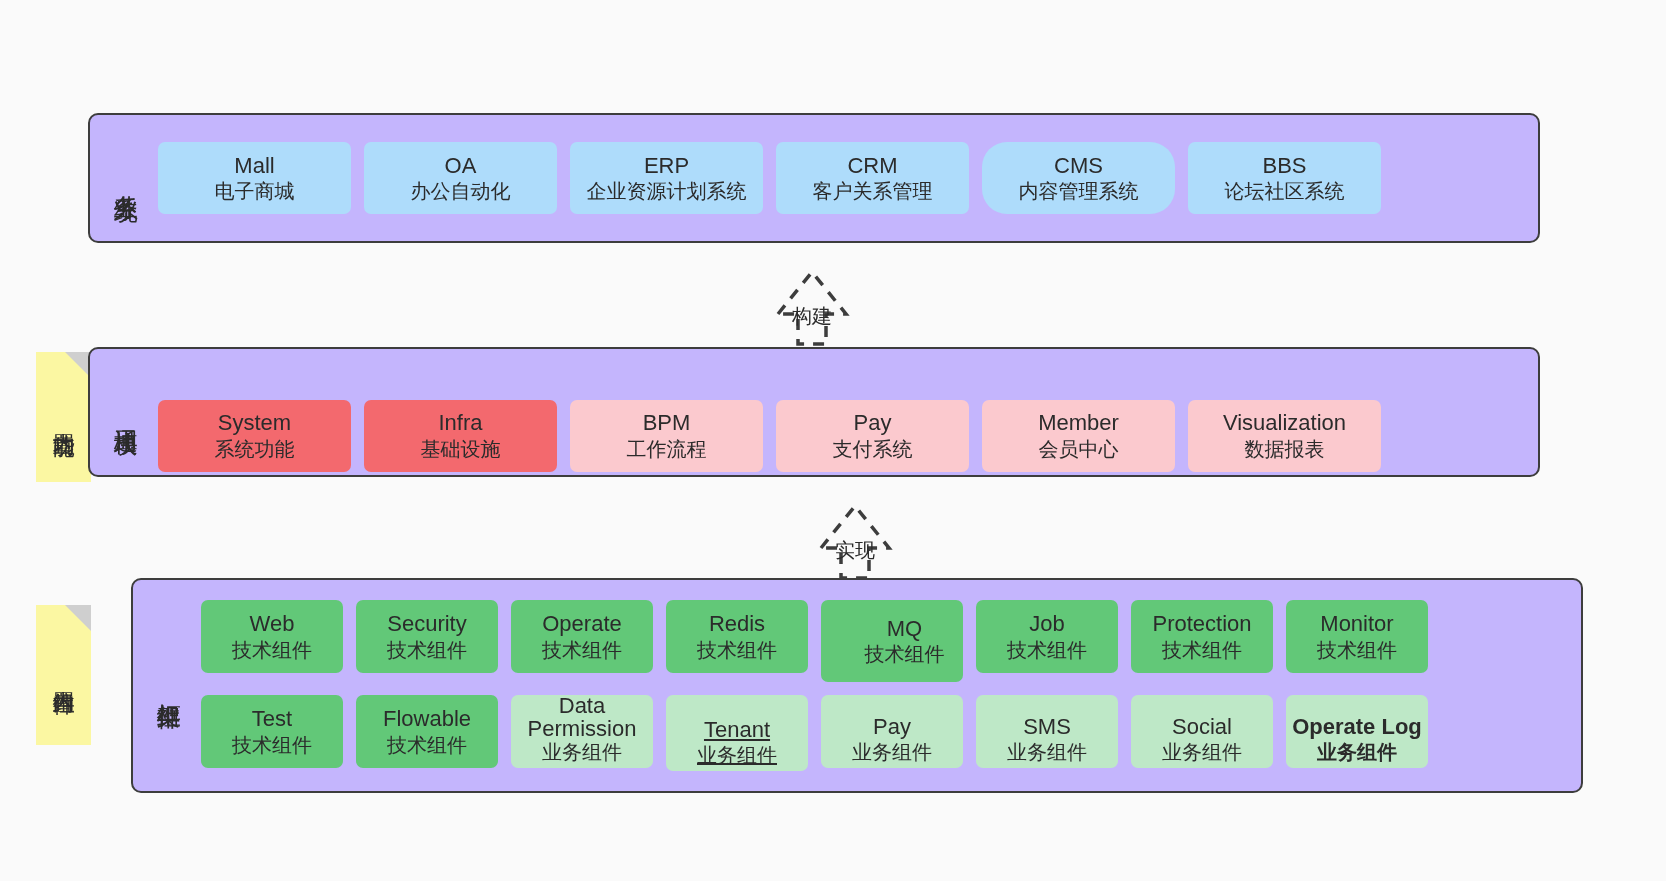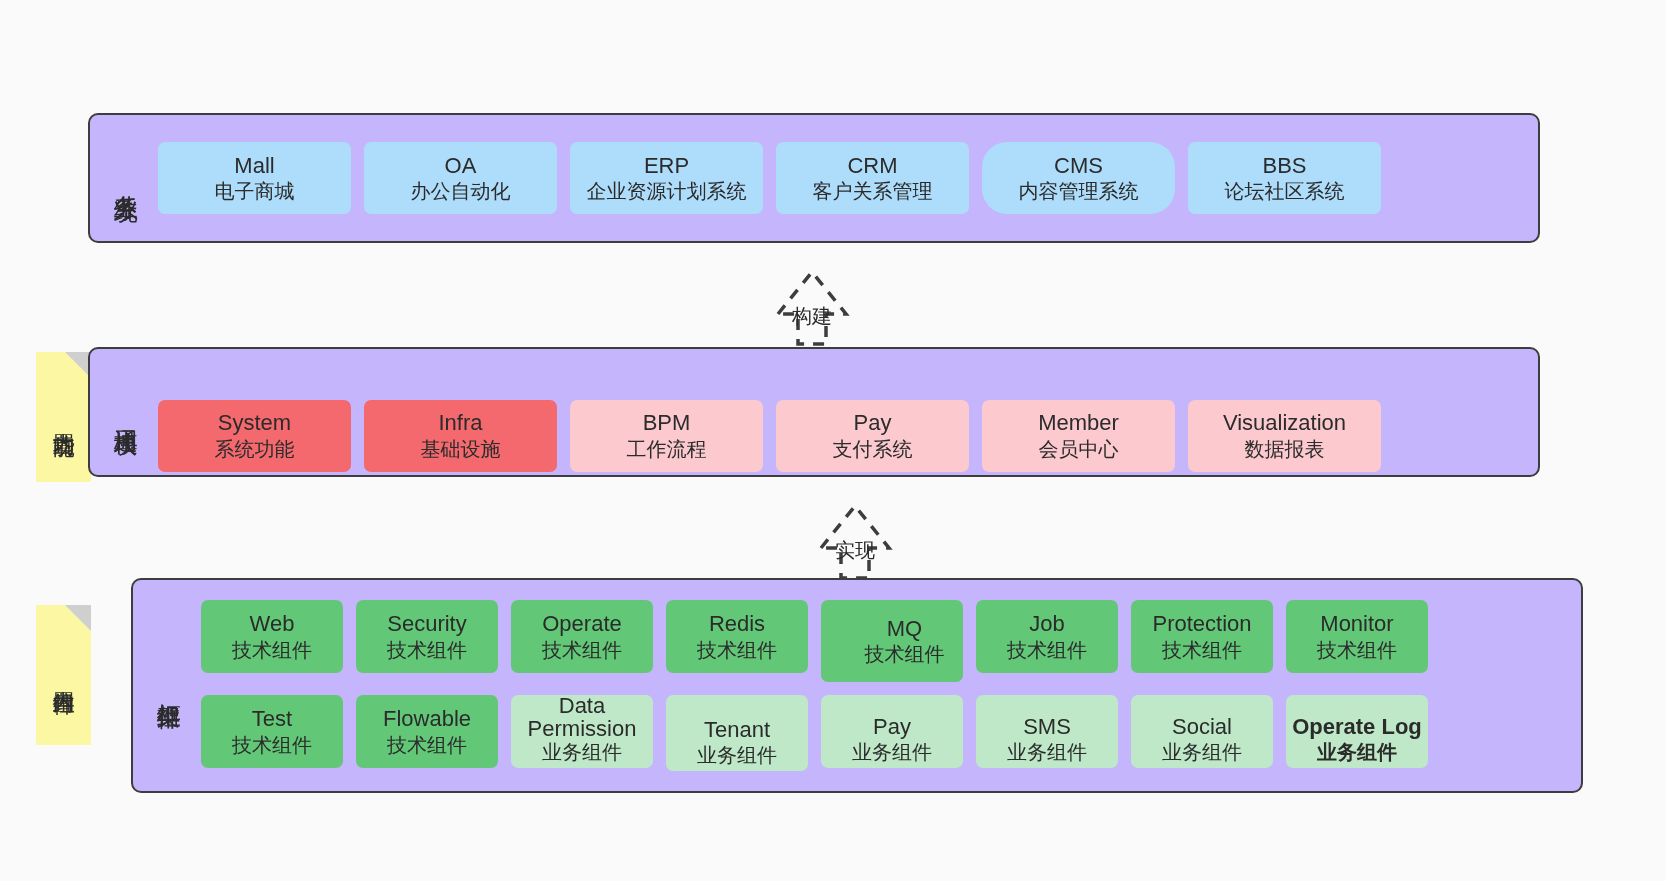--- a/index.html
+++ b/index.html
@@ -236,21 +236,21 @@
           <div class="t2">技术组件</div>
         </div>
         <div class="node n-green" style="width:142px;height:73px;">
           <div class="t1">Flowable</div>
           <div class="t2">技术组件</div>
         </div>
         <div class="node n-lgreen" style="width:142px;height:73px;">
           <div class="t1" style="line-height:1.05;">Data Permission</div>
           <div class="t2">业务组件</div>
         </div>
-        <div class="node n-lgreen" style="width:142px;height:76px;">
+        <div class="node n-lgreen" style="width:142px;height:76px;text-decoration:underline;">
           <div class="t1">Tenant</div>
           <div class="t2">业务组件</div>
         </div>
         <div class="node n-lgreen" style="width:142px;height:73px;">
           <div class="t1">Pay</div>
           <div class="t2">业务组件</div>
         </div>
         <div class="node n-lgreen" style="width:142px;height:73px;">
           <div class="t1">SMS</div>
           <div class="t2">业务组件</div>

